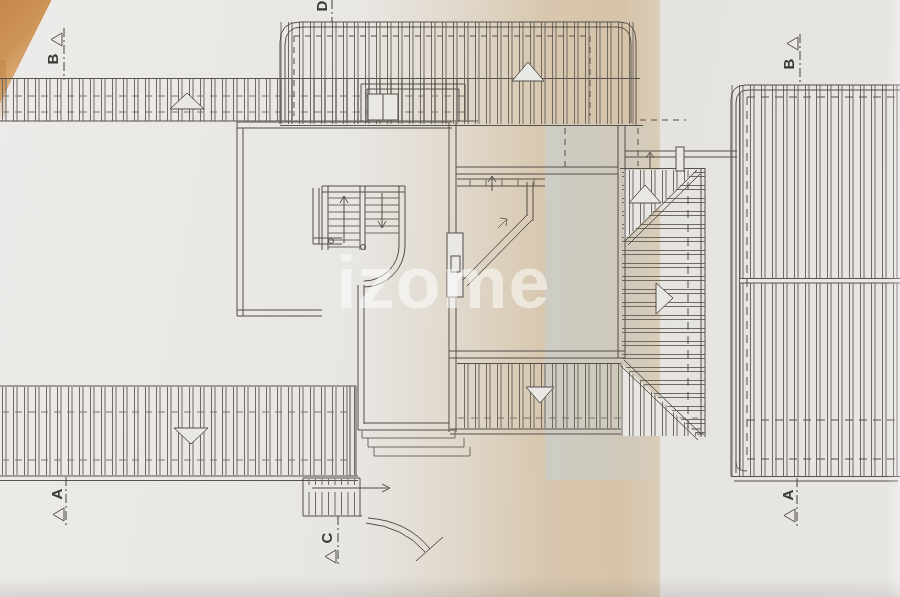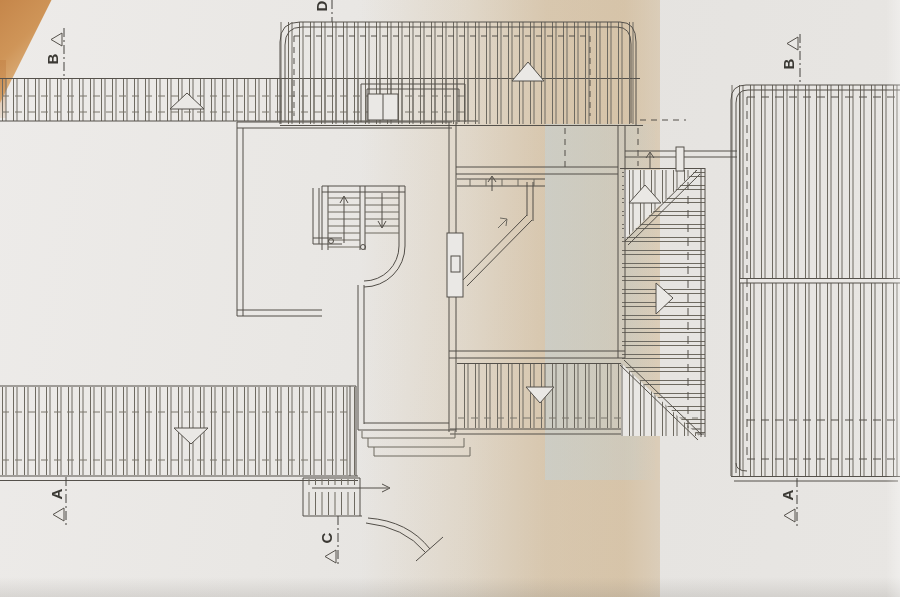--- a/index.html
+++ b/index.html
@@ -206,20 +206,21 @@
       <g fill="#eae8e5">
         <polygon points="62,33 62,46 51,39.5"></polygon>
         <polygon points="798,37 798,50 787,43.5"></polygon>
         <polygon points="64,508 64,521 53,514.5"></polygon>
         <polygon points="795,509 795,522 784,515.5"></polygon>
         <polygon points="336,550 336,563 325,556.5"></polygon>
       </g>
     </g>
   </svg>
 
+  <div class="watermark">izome</div>
 
   <span class="marker-letter" style="left:44px;top:50px;">B</span>
   <span class="marker-letter" style="left:313px;top:-3px;">D</span>
   <span class="marker-letter" style="left:780px;top:55px;">B</span>
   <span class="marker-letter" style="left:48px;top:485px;">A</span>
   <span class="marker-letter" style="left:779px;top:486px;">A</span>
   <span class="marker-letter" style="left:318px;top:529px;">C</span>
 
   <div class="bottom-shade"></div>
   <div class="right-lift"></div>

